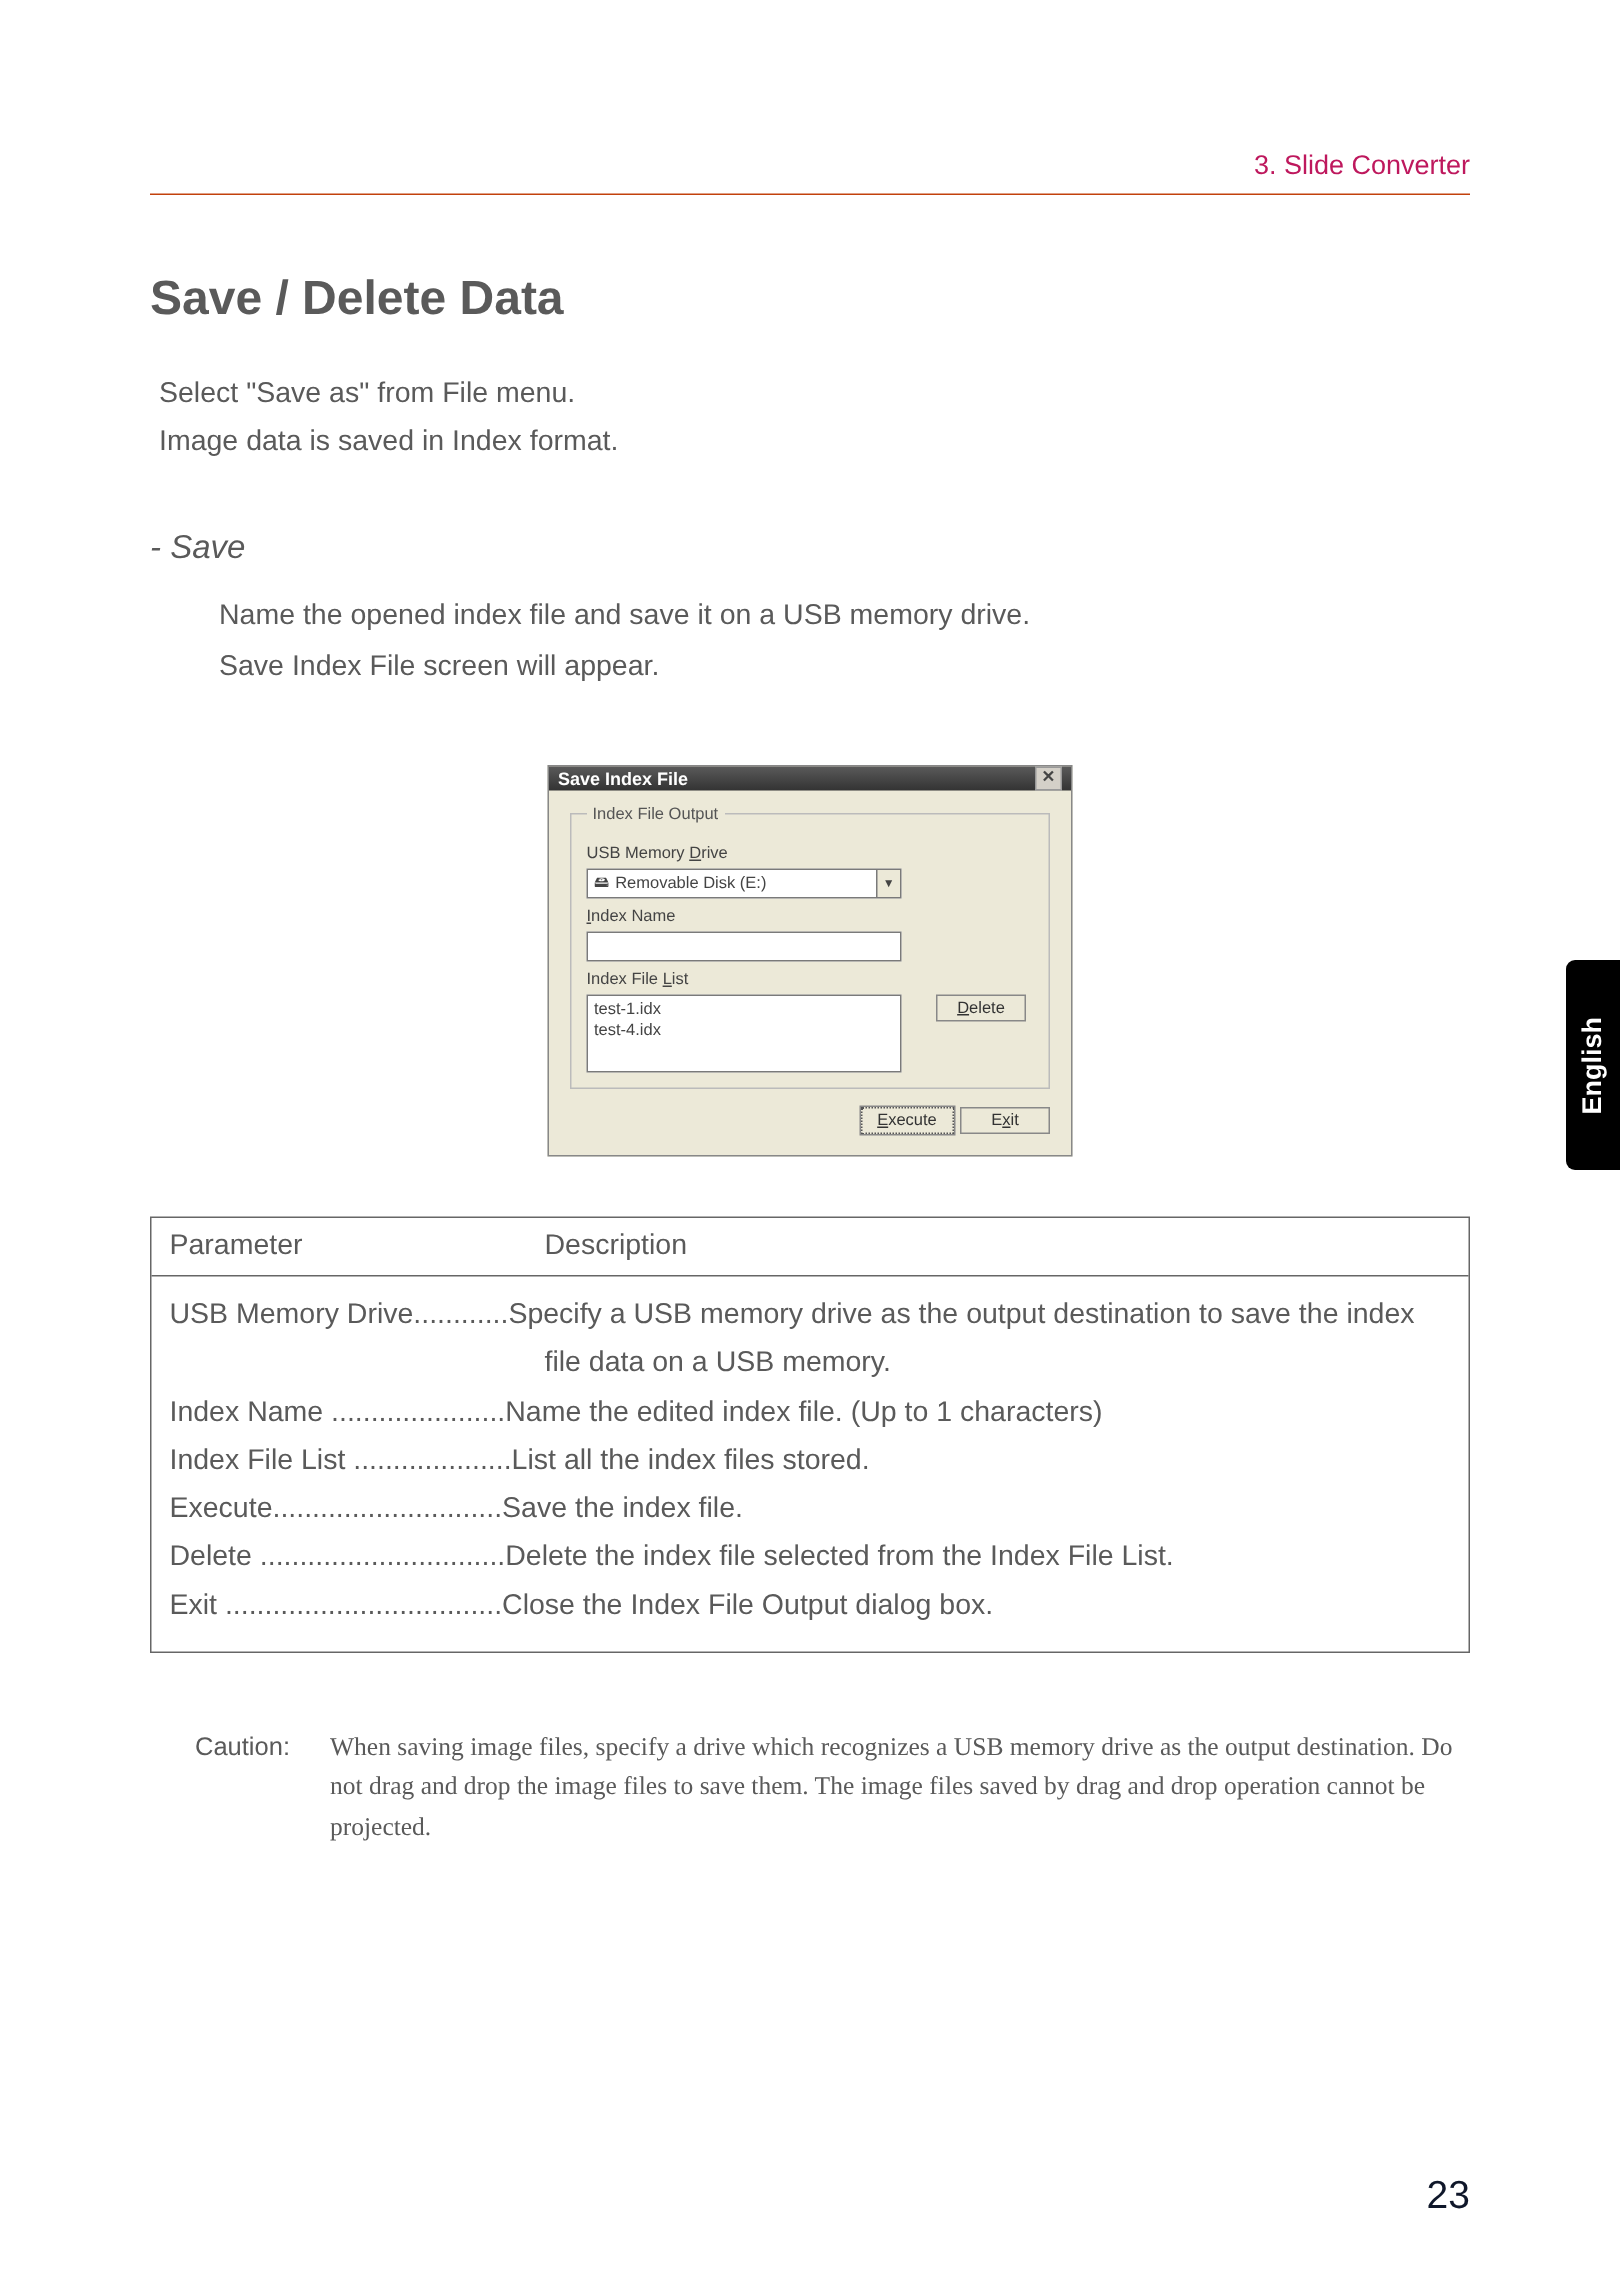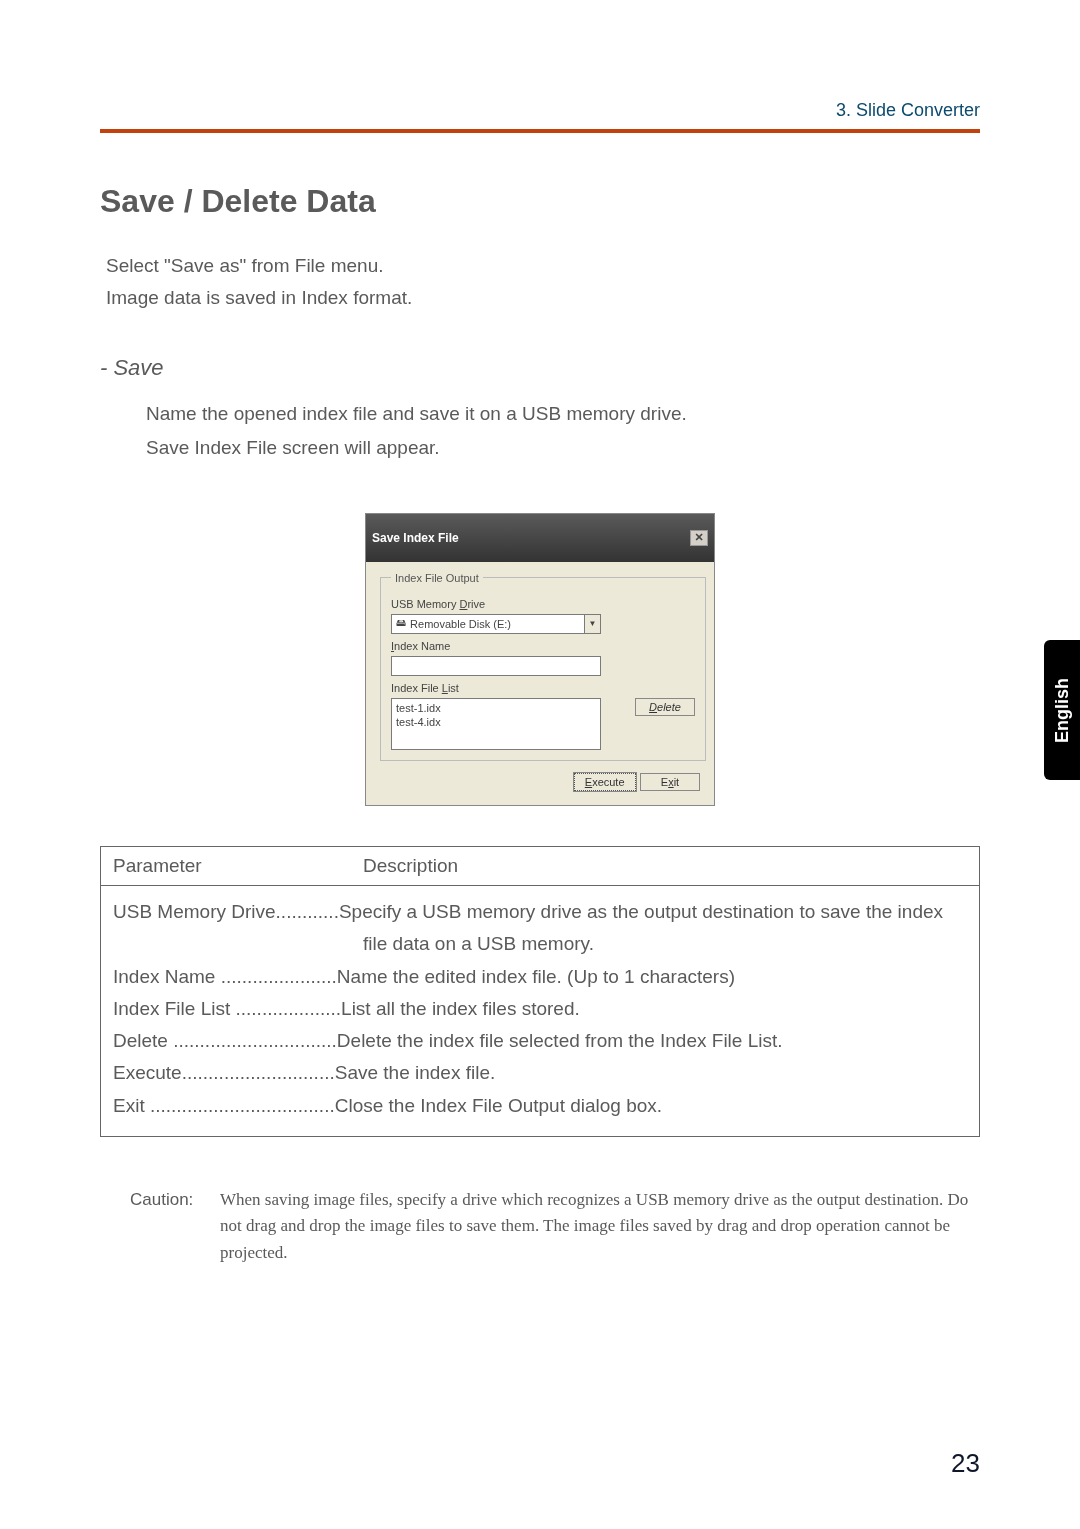--- a/index.html
+++ b/index.html
@@ -8,26 +8,26 @@
     height: 1529px;
     background: #fff;
     font-family: Arial, Helvetica, sans-serif;
     color: #5a5a5a;
     position: relative;
   }
   .page {
     padding: 100px 100px 60px 100px;
   }
   .topbar {
-    border-bottom: 4px solid #c2410c;
+    border-bottom: 1px solid #c2410c;
     padding-bottom: 8px;
     margin-bottom: 50px;
     text-align: right;
     font-size: 18px;
-    color: #0c4a6e;
+    color: #be185d;
   }
   h1 {
     font-size: 32px;
     font-weight: bold;
     color: #5a5a5a;
     margin-bottom: 30px;
   }
   .intro { margin-left: 6px; }
   .intro p { font-size: 19px; line-height: 1.7; }
   .subhead {
@@ -57,21 +57,21 @@
     background: #ece9d8;
     border: 1px solid #888;
     position: relative;
     font-family: Tahoma, Arial, sans-serif;
   }
   .dlg-title {
     background: linear-gradient(#5a5a5a,#333);
     color: #fff;
     font-size: 12px;
     font-weight: bold;
-    padding: 16px 6px;
+    padding: 0 6px;
     display: flex;
     justify-content: space-between;
     align-items: center;
   }
   .dlg-close {
     width: 18px; height: 16px;
     background: #d4d0c8;
     border: 1px solid #999;
     display: flex; align-items: center; justify-content: center;
     font-size: 11px; color: #444; font-weight: bold;
@@ -110,21 +110,21 @@
     display: inline-block; vertical-align: top;
   }
   .list-row { display: flex; align-items: flex-start; }
   .btn {
     display: inline-block; background: #ece9d8;
     border: 1px solid #888; font-size: 11px;
     padding: 2px 10px; min-width: 60px; text-align: center;
     vertical-align: top;
     color: #333;
   }
-  .btn.del { margin-left: 34px; margin-top: 4px; font-style: italic; }
+  .btn.del { margin-left: 23px; margin-top: 4px; }
   .btn-row { text-align: right; margin-top: 12px; }
   .btn.exec { border: 1px dotted #555; outline: 1px solid #888; }
   .param-table {
     border: 1px solid #666;
     width: 100%;
     font-size: 19px;
     color: #5a5a5a;
   }
   .param-head {
     display: flex; border-bottom: 1px solid #666;
@@ -225,22 +225,22 @@
     <div class="param-head">
       <div class="c1">Parameter</div>
       <div>Description</div>
     </div>
     <div class="param-body">
       <div style="padding-left:0;text-indent:0;">
         <span style="display:block;padding-left:250px;text-indent:-250px;">USB Memory Drive............Specify a USB memory drive as the output destination to save the index file data on a USB memory.</span>
       </div>
       <div>Index Name ......................Name the edited index file.  (Up to 1 characters)</div>
       <div>Index File List ....................List all the index files stored.</div>
+      <div>Execute.............................Save the index file.</div>
       <div>Delete ...............................Delete the index file selected from the Index File List.</div>
-      <div>Execute.............................Save the index file.</div>
       <div>Exit ...................................Close the Index File Output dialog box.</div>
     </div>
   </div>
 
   <div class="caution">
     <div class="clabel">Caution:</div>
     <div class="ctext">When saving image files, specify a drive which recognizes a USB memory drive as the output destination.  Do not drag and drop the image files to save them.  The image files saved by drag and drop operation cannot be projected.</div>
   </div>
 </div>
 

